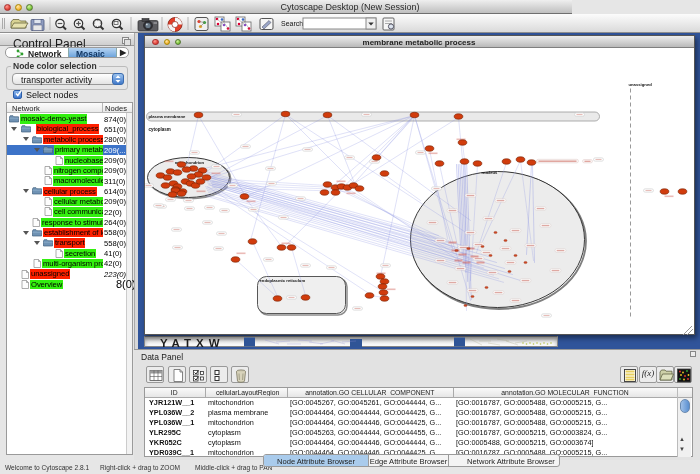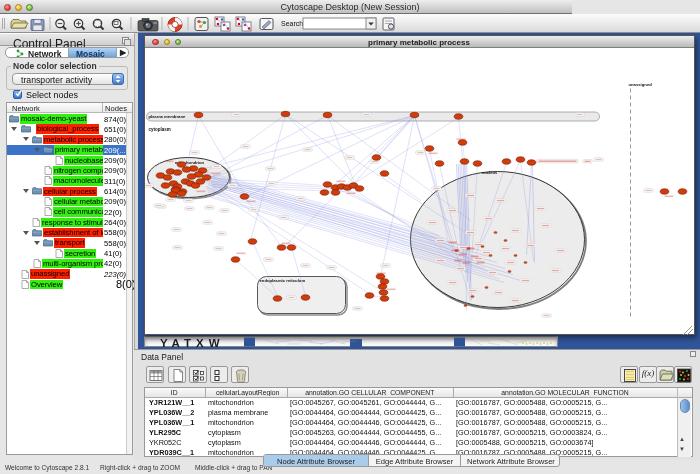--- a/index.html
+++ b/index.html
@@ -268,21 +268,21 @@
 <div class="abs" style="left:5px;top:464px;font-size:6.6px;color:#333;">Welcome to Cytoscape 2.8.1</div>
 <div class="abs" style="left:100px;top:464px;font-size:6.6px;color:#333;">Right-click + drag to ZOOM</div>
 <div class="abs" style="left:195px;top:464px;font-size:6.6px;color:#333;">Middle-click + drag to PAN</div>
 <div class="abs" style="left:134px;top:33px;width:4px;height:316px;background:#d8d8d8;border-left:1px solid #aaa;"></div>
 <div class="abs" style="left:138px;top:33px;width:562px;height:316px;background:#30549a;"></div>
 <div class="abs" style="left:143.5px;top:35px;width:551px;height:300px;background:#fff;border:1px solid #555;box-shadow:2px 3px 5px rgba(0,0,0,0.45);">
  <div class="abs" style="left:0;top:0;width:549px;height:11.5px;background:linear-gradient(#ededed,#b9b9b9);border-bottom:1px solid #7f7f7f;">
   <div class="abs" style="left:7.5px;top:2.5px;width:6.5px;height:6.5px;border-radius:50%;background:radial-gradient(circle at 35% 30%,#ff9d94,#e2453a 60%,#b33027);border:0.5px solid #a33;"></div>
   <div class="abs" style="left:19px;top:2.5px;width:6.5px;height:6.5px;border-radius:50%;background:radial-gradient(circle at 35% 30%,#ffe9a8,#f6b73c 60%,#c78f1f);border:0.5px solid #a80;"></div>
   <div class="abs" style="left:30px;top:2.5px;width:6.5px;height:6.5px;border-radius:50%;background:radial-gradient(circle at 35% 30%,#d2f3a1,#7fc93e 60%,#5a9427);border:0.5px solid #573;"></div>
-  <div class="abs" style="left:0;top:1.5px;width:549px;text-align:center;font-size:8px;font-weight:bold;color:#222;">primary metabolic process</div>
+  <div class="abs" style="left:0;top:1.5px;width:549px;text-align:center;font-size:8px;font-weight:bold;color:#222;">membrane metabolic process</div>
  </div>
 </div>
 <div class="abs" style="left:143.5px;top:336px;width:414px;height:11px;background:linear-gradient(#b8b8b8,#eeeeee 45%,#ffffff);border:1px solid #888;border-top:1px solid #555;box-shadow:inset 0 3px 4px rgba(0,0,0,0.3);"></div>
 <svg class="abs" style="left:144.5px;top:47.5px;" width="549" height="287" viewBox="144.5 47.5 549 287">
 <rect x="146" y="111.5" width="453" height="9" rx="4.5" fill="#eaeaea" stroke="#9a9a9a" stroke-width="0.8"></rect>
 <text x="148" y="117.5" font-size="4.2" font-weight="bold" fill="#111">plasma membrane</text>
 <text x="148" y="130" font-size="4.5" font-weight="bold" fill="#111">cytoplasm</text>
 <ellipse cx="189.2" cy="178.2" rx="41" ry="20" fill="none" stroke="rgba(0,0,0,0.45)" stroke-width="1.6"></ellipse>
 <ellipse cx="188" cy="177" rx="41" ry="20" fill="#ececec" stroke="#222" stroke-width="0.9"></ellipse>
 <text x="189" y="163" font-size="4.2" font-weight="bold" fill="#111" text-anchor="middle">mitochondrion</text>
@@ -728,29 +728,29 @@
 <div class="abs" style="left:290px;top:407.5px;width:162px;font-size:7.3px;color:#111;white-space:nowrap;overflow:hidden;">[GO:0044464, GO:0044444, GO:0044425, G...</div>
 <div class="abs" style="left:456px;top:407.5px;width:218px;font-size:7.3px;color:#111;white-space:nowrap;overflow:hidden;">[GO:0016787, GO:0005488, GO:0005215, G...</div>
 <div class="abs" style="left:149px;top:417.5px;font-size:7.3px;font-weight:bold;color:#111;white-space:nowrap;">YPL036W__1</div>
 <div class="abs" style="left:208px;top:417.5px;font-size:7.3px;color:#111;white-space:nowrap;">mitochondrion</div>
 <div class="abs" style="left:290px;top:417.5px;width:162px;font-size:7.3px;color:#111;white-space:nowrap;overflow:hidden;">[GO:0044464, GO:0044446, GO:0044425, G...</div>
 <div class="abs" style="left:456px;top:417.5px;width:218px;font-size:7.3px;color:#111;white-space:nowrap;overflow:hidden;">[GO:0016787, GO:0005488, GO:0005215, G...</div>
 <div class="abs" style="left:149px;top:427.5px;font-size:7.3px;font-weight:bold;color:#111;white-space:nowrap;">YLR295C</div>
 <div class="abs" style="left:208px;top:427.5px;font-size:7.3px;color:#111;white-space:nowrap;">cytoplasm</div>
 <div class="abs" style="left:290px;top:427.5px;width:162px;font-size:7.3px;color:#111;white-space:nowrap;overflow:hidden;">[GO:0045263, GO:0044444, GO:0044455, G...</div>
 <div class="abs" style="left:456px;top:427.5px;width:218px;font-size:7.3px;color:#111;white-space:nowrap;overflow:hidden;">[GO:0016787, GO:0005215, GO:0003824, G...</div>
-<div class="abs" style="left:149px;top:437.5px;font-size:7.3px;font-weight:normal;color:#111;white-space:nowrap;">YKR052C</div>
+<div class="abs" style="left:149px;top:437.5px;font-size:7.3px;font-weight:bold;color:#111;white-space:nowrap;">YKR052C</div>
 <div class="abs" style="left:208px;top:437.5px;font-size:7.3px;color:#111;white-space:nowrap;">cytoplasm</div>
 <div class="abs" style="left:290px;top:437.5px;width:162px;font-size:7.3px;color:#111;white-space:nowrap;overflow:hidden;">[GO:0044464, GO:0044446, GO:0044444, G...</div>
 <div class="abs" style="left:456px;top:437.5px;width:218px;font-size:7.3px;color:#111;white-space:nowrap;overflow:hidden;">[GO:0005488, GO:0005215, GO:0003674]</div>
 <div class="abs" style="left:149px;top:447.5px;font-size:7.3px;font-weight:bold;color:#111;white-space:nowrap;">YDR039C__1</div>
 <div class="abs" style="left:208px;top:447.5px;font-size:7.3px;color:#111;white-space:nowrap;">mitochondrion</div>
 <div class="abs" style="left:290px;top:447.5px;width:162px;font-size:7.3px;color:#111;white-space:nowrap;overflow:hidden;">[GO:0044464, GO:0044446, GO:0044425, G...</div>
 <div class="abs" style="left:456px;top:447.5px;width:218px;font-size:7.3px;color:#111;white-space:nowrap;overflow:hidden;">[GO:0016787, GO:0005488, GO:0005215, G...</div>
 <div class="abs" style="left:678px;top:397.5px;width:13px;height:59px;background:#f0f0f0;">
 <div class="abs" style="left:1.5px;top:1px;width:10px;height:14px;border-radius:5px;background:linear-gradient(90deg,#9fc0e8,#5a8fd0);border:0.5px solid #6a8ab0;"></div>
 <div class="abs" style="left:1px;top:38px;font-size:6px;color:#444;">▲</div>
 <div class="abs" style="left:1px;top:48px;font-size:6px;color:#444;">▼</div>
 </div>
 <div class="abs" style="left:263px;top:453.5px;width:297px;height:13px;background:#f4f4f4;border:1px solid #9a9a9a;border-radius:3px;overflow:hidden;font-size:7.6px;color:#222;">
 <div class="abs" style="left:0;top:0;width:105px;height:13px;background:#a9cbec;border-right:1px solid #9a9a9a;text-align:center;padding-top:2px;">Node Attribute Browser</div>
-<div class="abs" style="left:105px;top:0;width:92px;height:13px;border-right:1px solid #9a9a9a;text-align:center;padding-top:2px;">Edge Attribute Browser</div>
+<div class="abs" style="left:105px;top:0;width:80px;height:13px;border-right:1px solid #9a9a9a;text-align:center;padding-top:2px;">Edge Attribute Browser</div>
 <div class="abs" style="left:197px;top:0;width:100px;height:13px;text-align:center;padding-top:2px;">Network Attribute Browser</div>
 </div>
 </body></html>

